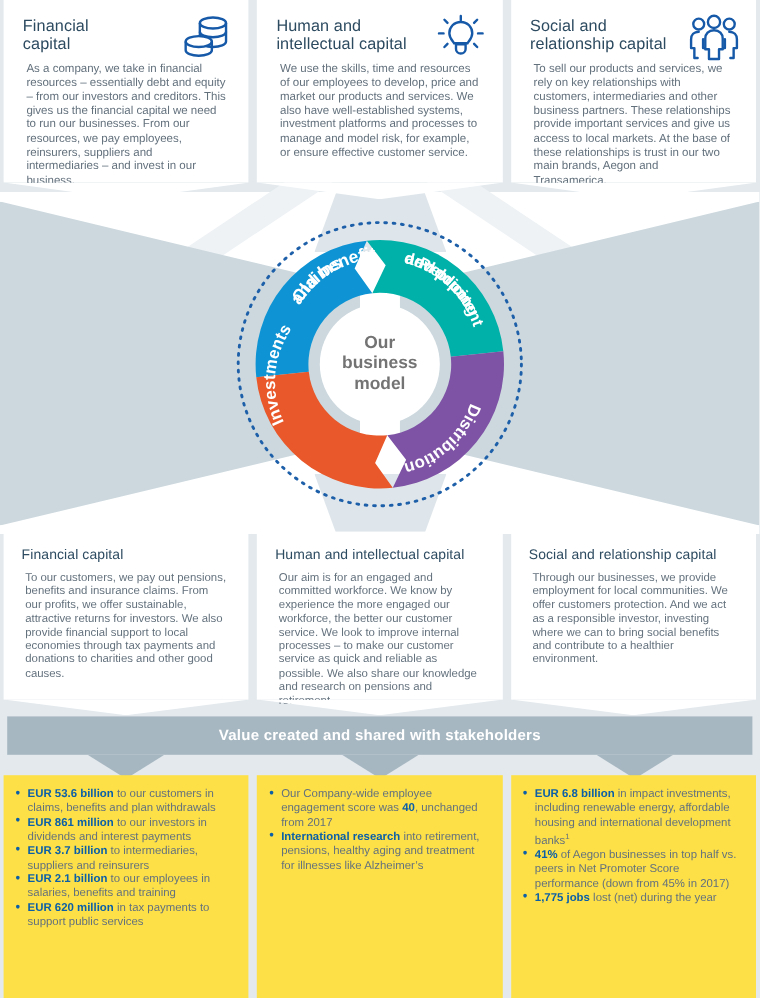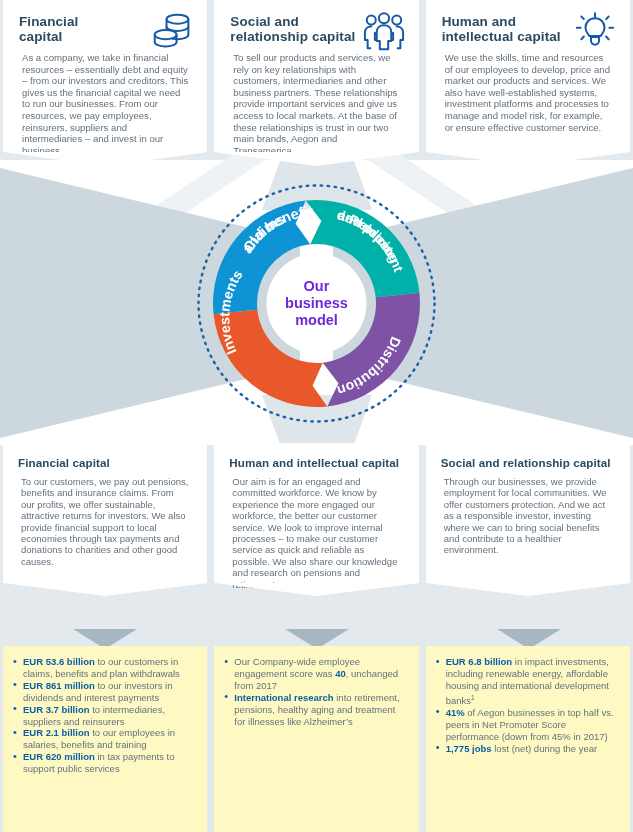--- a/index.html
+++ b/index.html
@@ -37,21 +37,21 @@
     background:#ffffff;position:relative;box-sizing:border-box;
     padding:14px 16px 10px 16px;
   }
   .card.top{width:205px;height:152px;}
   .card.top::after{
     content:"";position:absolute;left:0;right:0;bottom:-14px;height:14px;
     background:#ffffff;
     clip-path:polygon(0 0,205px 0,102px 14px);
   }
   .card h3{
-    margin:0 0 8px 0;font-size:13.5px;line-height:15px;font-weight:bold;color:#2c4a60;
+    margin:0 0 8px 0;font-size:13.5px;line-height:15px;font-weight:normal;color:#2c4a60;
     letter-spacing:.1px;max-width:132px;
   }
   .card p{margin:3px;font-size:9.6px;line-height:11.6px;color:#63717d;}
   .ico{position:absolute;right:13px;top:11px;width:44px;height:40px;}
 
   
   .row-mid{position:absolute;left:0;top:443px;width:633px;height:147px;display:flex;gap:7px;padding:0 3px;box-sizing:border-box;}
   .card.mid{width:205px;height:140px;background:#ffffff;padding:13px 15px 8px 15px;}
   .card.mid::after{
     content:"";position:absolute;left:0;right:0;bottom:-13px;height:13px;background:#ffffff;
@@ -65,39 +65,39 @@
     position:absolute;left:6px;top:597px;width:621px;height:32px;
     background:#a7b7c1;color:#ffffff;font-size:12.5px;font-weight:bold;
     display:flex;align-items:center;justify-content:center;letter-spacing:.2px;
   }
   .banner-notch{position:absolute;top:629px;width:64px;height:20px;background:#a7b7c1;
     clip-path:polygon(0 0,64px 0,32px 20px);}
   .nl{left:73px;} .nm{left:285px;} .nr{left:497px;}
 
   
   .row-bot{position:absolute;left:0;top:646px;width:633px;height:186px;display:flex;gap:7px;padding:0 3px;box-sizing:border-box;}
-  .card.bot{width:205px;height:186px;background:#fef9c3;padding:10px 10px 6px 10px;}
+  .card.bot{width:205px;height:186px;background:#fde047;padding:10px 10px 6px 10px;}
   ul.bul{margin:0;padding:0;list-style:none;}
   ul.bul li{
     position:relative;padding-left:10px;margin-bottom:0px;
     font-size:9.5px;line-height:11.9px;color:#63717d;
   }
   ul.bul li::before{
     content:"•";position:absolute;left:0;top:-0.5px;color:#0a5fa8;font-size:11px;line-height:11.9px;
   }
   ul.bul b{color:#0a5fa8;font-weight:bold;}
   sup{font-size:6.5px;}
 
   
   .donut{position:absolute;left:194px;top:181px;width:245px;height:245px;}
   .donut svg{display:block;}
   .hub{
     position:absolute;left:73px;top:73px;width:99px;height:99px;border-radius:50%;
     background:#ffffff;display:flex;align-items:center;justify-content:center;
-    text-align:center;color:#6d28d9;font-weight:bold;font-size:14.5px;line-height:17px;
+    text-align:center;color:#737373;font-weight:bold;font-size:14.5px;line-height:17px;
   }
 </style>
 </head>
 <body>
 
 <div class="stage">
 
   <div class="band-white"></div>
   <div class="band-mid"></div>
   <div class="funnel tl"></div>
@@ -112,52 +112,52 @@
     <div class="card top">
       <h3>Financial<br>capital</h3>
       <p>As a company, we take in financial resources – essentially debt and equity – from our investors and creditors. This gives us the financial capital we need to run our businesses. From our resources, we pay employees, reinsurers, suppliers and intermediaries – and invest in our business.</p>
       <svg class="ico" viewBox="0 0 48 44">
         <g fill="none" stroke="#1559a8" stroke-width="2.2">
           <ellipse cx="30" cy="9" rx="12" ry="5"></ellipse>
           <path d="M18 9v17c0 2.8 5.4 5 12 5s12-2.2 12-5V9"></path>
           <path d="M18 17c0 2.8 5.4 5 12 5s12-2.2 12-5"></path>
           <ellipse cx="17" cy="26" rx="12" ry="5" fill="#fff"></ellipse>
           <path d="M5 26v8c0 2.8 5.4 5 12 5s12-2.2 12-5v-8"></path>
+        </g>
+      </svg>
+    </div>
+
+    <div class="card top">
+      <h3>Human and<br>intellectual capital</h3>
+      <p>We use the skills, time and resources of our employees to develop, price and market our products and services. We also have well-established systems, investment platforms and processes to manage and model risk, for example, or ensure effective customer service.</p>
+      <svg class="ico" viewBox="0 0 48 44">
+        <g fill="none" stroke="#1559a8" stroke-width="2.2" stroke-linecap="round">
+          <path d="M24 8c-6.2 0-10.5 4.6-10.5 10.4 0 4.4 2.9 6.8 4.3 9.1h12.4c1.4-2.3 4.3-4.7 4.3-9.1C34.5 12.6 30.2 8 24 8z"></path>
+          <path d="M19.6 28.6h8.8v4.2c0 2.3-1.9 4.2-4.4 4.2s-4.4-1.9-4.4-4.2z"></path>
+          <path d="M24 2.5v4M9 6l2.8 2.9M39 6l-2.8 2.9M4 18.5h4.2M39.8 18.5H44M9 31l2.8-2.9M39 31l-2.8-2.9"></path>
         </g>
       </svg>
     </div>
 
     <div class="card top">
       <h3>Social and<br>relationship capital</h3>
       <p>To sell our products and services, we rely on key relationships with customers, intermediaries and other business partners. These relationships provide important services and give us access to local markets. At the base of these relationships is trust in our two main brands, Aegon and Transamerica.</p>
       <svg class="ico" viewBox="0 0 48 44">
         <g fill="none" stroke="#1559a8" stroke-width="2.2" stroke-linecap="round" stroke-linejoin="round">
           <circle cx="10" cy="10" r="5"></circle>
           <path d="M10 17c-4.4 0-7 3-7 6.8V32h3v9h3"></path>
           <path d="M17 32h-3v-8.2"></path>
           <circle cx="38" cy="10" r="5"></circle>
           <path d="M38 17c4.4 0 7 3 7 6.8V32h-3v9h-3"></path>
           <path d="M31 32h3v-8.2"></path>
           <circle cx="24" cy="8" r="5.6" fill="#fff"></circle>
           <path d="M24 15.6c-5 0-8 3.3-8 7.5V33h3.4v9h9.2v-9H32V23.1c0-4.2-3-7.5-8-7.5z" fill="#fff"></path>
         </g>
       </svg>
     </div>
-
-    <div class="card top">
-      <h3>Human and<br>intellectual capital</h3>
-      <p>We use the skills, time and resources of our employees to develop, price and market our products and services. We also have well-established systems, investment platforms and processes to manage and model risk, for example, or ensure effective customer service.</p>
-      <svg class="ico" viewBox="0 0 48 44">
-        <g fill="none" stroke="#1559a8" stroke-width="2.2" stroke-linecap="round">
-          <path d="M24 8c-6.2 0-10.5 4.6-10.5 10.4 0 4.4 2.9 6.8 4.3 9.1h12.4c1.4-2.3 4.3-4.7 4.3-9.1C34.5 12.6 30.2 8 24 8z"></path>
-          <path d="M19.6 28.6h8.8v4.2c0 2.3-1.9 4.2-4.4 4.2s-4.4-1.9-4.4-4.2z"></path>
-          <path d="M24 2.5v4M9 6l2.8 2.9M39 6l-2.8 2.9M4 18.5h4.2M39.8 18.5H44M9 31l2.8-2.9M39 31l-2.8-2.9"></path>
-        </g>
-      </svg>
-    </div>
   </div>
 
   <div class="donut">
     <svg width="245" height="245" viewBox="0 0 245 245">
       <defs>
         <path id="p-claims" d="M 55 75 A 78 78 0 0 1 118 35"></path>
         <path id="p-prod" d="M 138 37 A 80 80 0 0 1 204 108"></path>
         <path id="p-dist" d="M 200 148 A 78 78 0 0 1 140 206"></path>
         <path id="p-inv" d="M 48 180 A 78 78 0 0 1 47 96"></path>
       </defs>
@@ -216,20 +216,23 @@
     <div class="card mid">
       <h3>Human and intellectual capital</h3>
       <p>Our aim is for an engaged and committed workforce. We know by experience the more engaged our workforce, the better our customer service. We look to improve internal processes – to make our customer service as quick and reliable as possible. We also share our knowledge and research on pensions and retirement.</p>
     </div>
     <div class="card mid">
       <h3>Social and relationship capital</h3>
       <p>Through our businesses, we provide employment for local communities. We offer customers protection. And we act as a responsible investor, investing where we can to bring social benefits and contribute to a healthier environment.</p>
     </div>
   </div>
 
+  <div class="banner">
+    <span>Value created and shared with stakeholders</span>
+  </div>
   <div class="banner-notch nl"></div>
   <div class="banner-notch nm"></div>
   <div class="banner-notch nr"></div>
 
   <div class="row-bot">
     <div class="card bot">
       <ul class="bul">
           <li><b>EUR 53.6 billion</b> to our customers in claims, benefits and plan withdrawals</li>
           <li><b>EUR 861 million</b> to our investors in dividends and interest payments</li>
           <li><b>EUR 3.7 billion</b> to intermediaries, suppliers and reinsurers</li>

